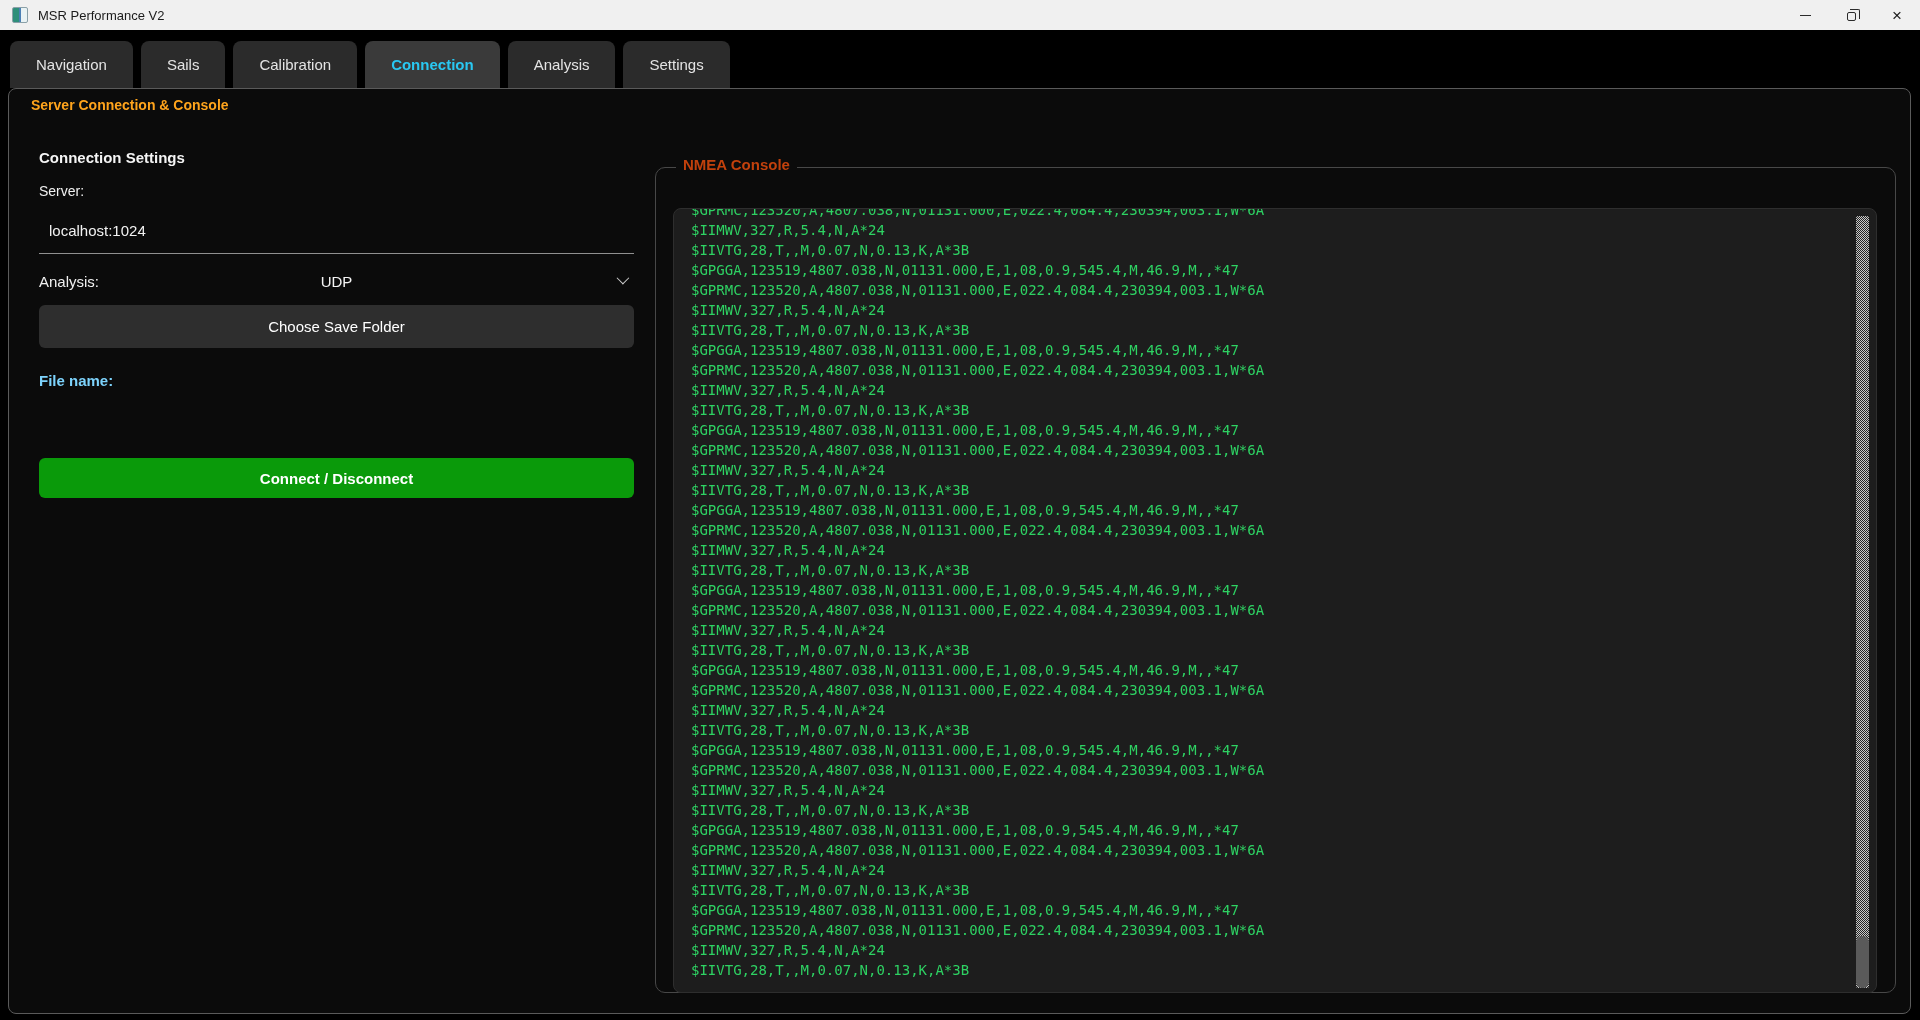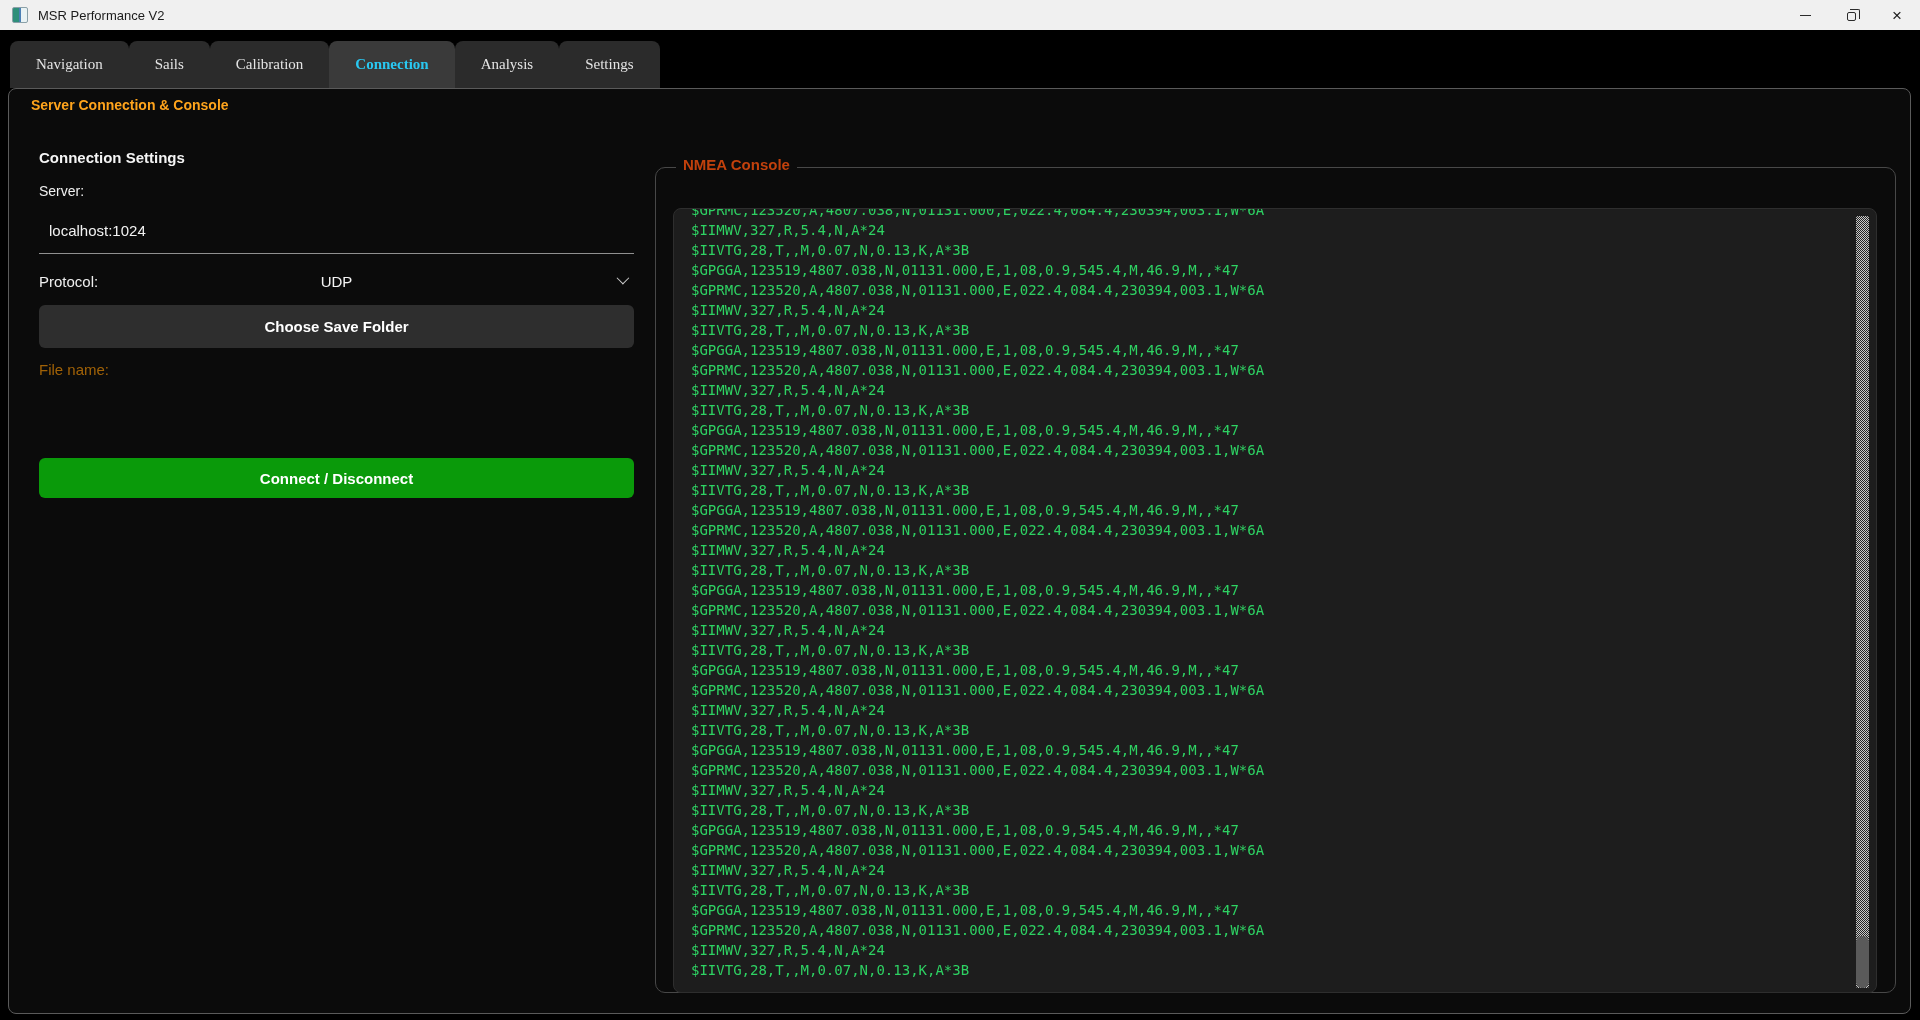--- a/index.html
+++ b/index.html
@@ -17,21 +17,21 @@
   .win-btn { width:46px; height:30px; display:flex; align-items:center; justify-content:center; }
   .min-glyph { width:11px; height:1px; background:#2b2b2b; display:block; }
   .restore-glyph { position:relative; width:9px; height:9px; border:1px solid #2b2b2b;
                    border-radius:2px; background:#f0f0f0; margin-top:2px; }
   .restore-glyph::before { content:""; position:absolute; left:2px; top:-4px; width:9px; height:9px;
                    border:1px solid #2b2b2b; border-left:none; border-bottom:none;
                    border-radius:0 2px 0 0; }
   .close-glyph { font-size:17px; color:#1b1b1b; line-height:1; }
 
   
-  .tab-strip { position:absolute; left:10px; top:41px; display:flex; gap:0;font-family:Liberation Serif, serif; }
+  .tab-strip { position:absolute; left:10px; top:41px; display:flex; gap:8px; }
   .tab { height:47px; line-height:47px; padding:0 26px; background:#2b2b2b; color:#e4e4e4;
          font-size:15px; border-radius:8px 8px 0 0; cursor:default; white-space:nowrap; }
   .tab.active { background:#3a3a3a; color:#29c8f2; font-weight:bold; }
 
   
   .panel { position:absolute; left:8px; top:88px; width:1903px; height:926px;
            background:#0b0b0b; border:1px solid #5a5a5a; border-radius:8px; }
   .page-heading { position:absolute; left:22px; top:8px; font-size:14px; font-weight:bold;
                   color:#ffa41c; }
 
@@ -44,22 +44,22 @@
                    font-family:"Liberation Sans", sans-serif; outline:none; }
   .protocol-row  { position:absolute; left:30px; top:176px; width:595px; height:32px;
                    display:flex; align-items:center; }
   .protocol-label{ font-size:15px; color:#f0f0f0; }
   .protocol-value{ position:absolute; left:0; right:0; text-align:center; font-size:15px; color:#f5f5f5; }
   .chevron { position:absolute; right:8px; top:10px; width:9px; height:9px;
              border-right:1.6px solid #cfcfcf; border-bottom:1.6px solid #cfcfcf;
              transform:rotate(45deg) translateY(-2px); }
   .choose-btn { position:absolute; left:30px; top:216px; width:595px; height:43px;
                 background:#2e2e2e; border:none; border-radius:6px; color:#ffffff;
-                font-size:15px; font-weight:bold; font-family:"Liberation Sans", sans-serif; }
-  .filename-label { position:absolute; left:30px; top:272px; font-size:15px; font-weight:normal; color:#a16207; }
+                font-size:15px; font-weight:normal; font-family:"Liberation Sans", sans-serif; }
+  .filename-label { position:absolute; left:30px; top:283px; font-size:15px; font-weight:bold; color:#7dd3fc; }
   .file-input { position:absolute; left:30px; top:307px; width:595px; height:49px;
                 background:#2b2b2b; border:1px solid #3f3f3f; border-radius:8px;
                 color:#e8e8e8; font-size:15px; padding-left:14px; outline:none;
                 font-family:"Liberation Sans", sans-serif; }
   .file-input::placeholder { color:#989898; }
   .connect-btn { position:absolute; left:30px; top:369px; width:595px; height:40px;
                  background:#0a9a0a; border:none; border-radius:6px; color:#ffffff;
                  font-size:15px; font-weight:bold; font-family:"Liberation Sans", sans-serif; }
 
   
@@ -109,21 +109,21 @@
 
 <div class="panel">
   <div class="page-heading">Server Connection &amp; Console</div>
 
   <div class="section-title">Connection Settings</div>
 
   <div class="server-label">Server:</div>
   <input class="server-entry" type="text" value="localhost:1024" style="">
 
   <div class="protocol-row">
-    <span class="protocol-label">Protocol:</span>
+    <span class="protocol-label">Analysis:</span>
     <span class="protocol-value">UDP</span>
     <span class="chevron"></span>
   </div>
 
   <button class="choose-btn">Choose Save Folder</button>
 
   <div class="filename-label">File name:</div>
 
   <button class="connect-btn">Connect / Disconnect</button>
 

